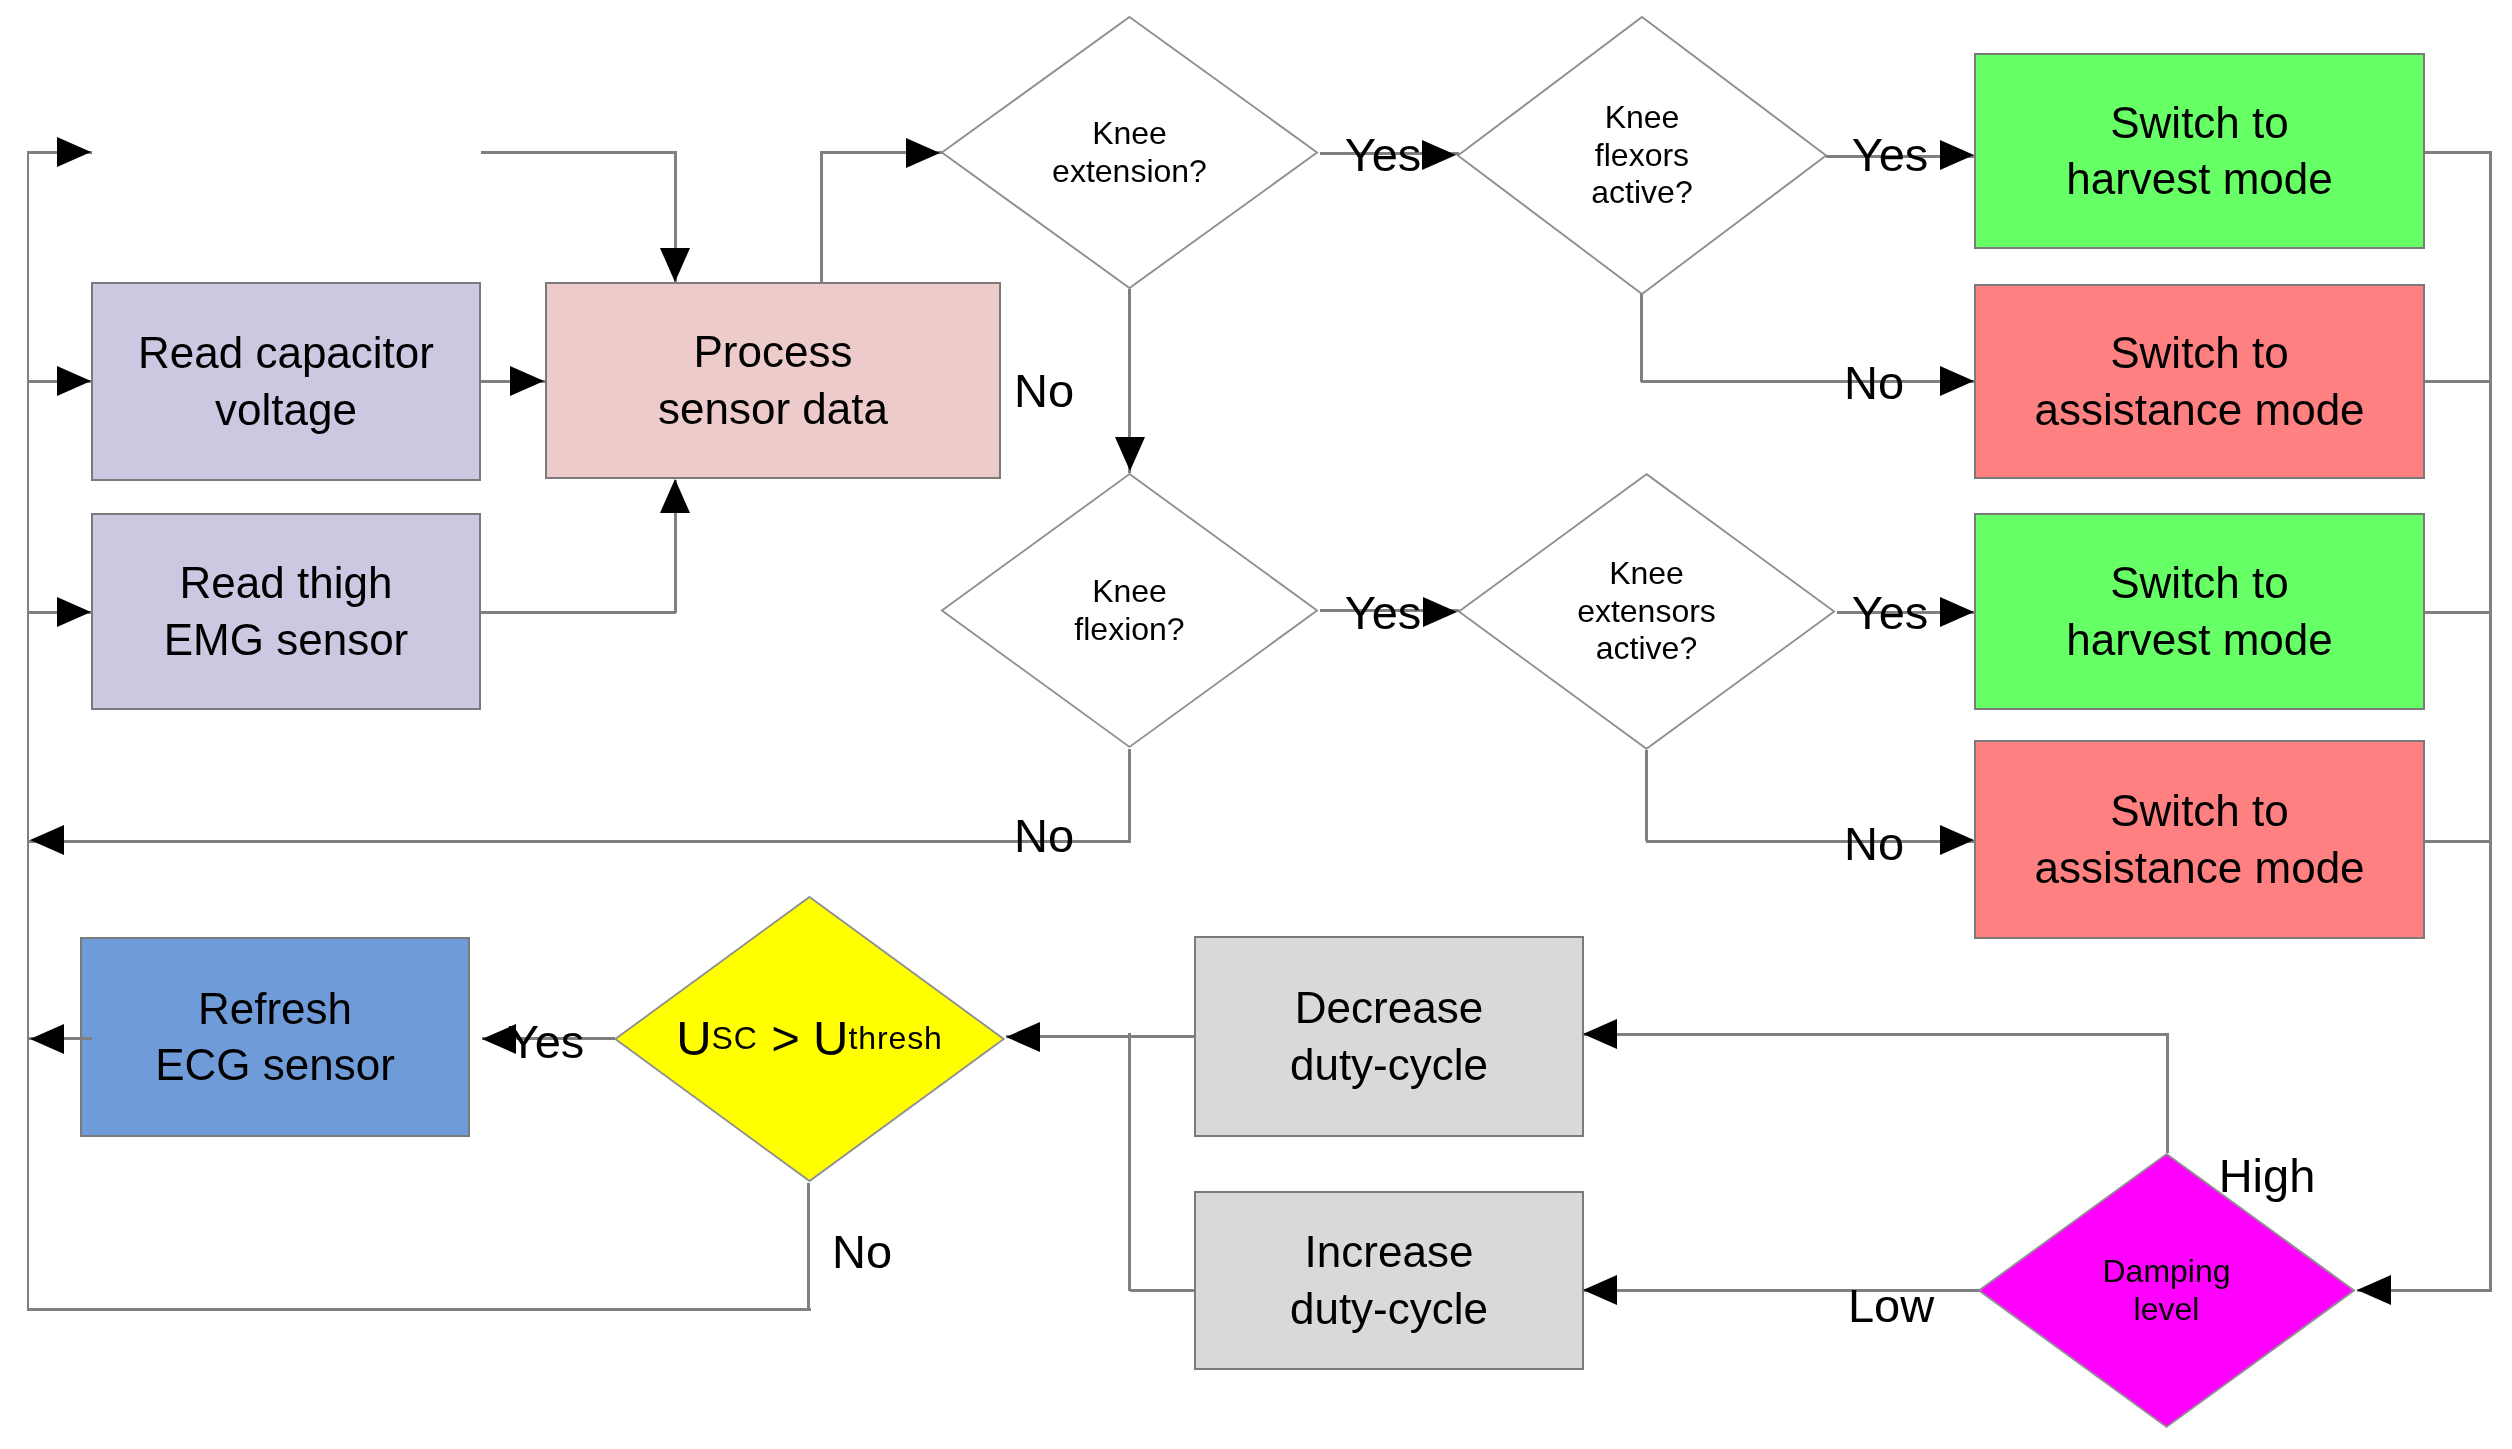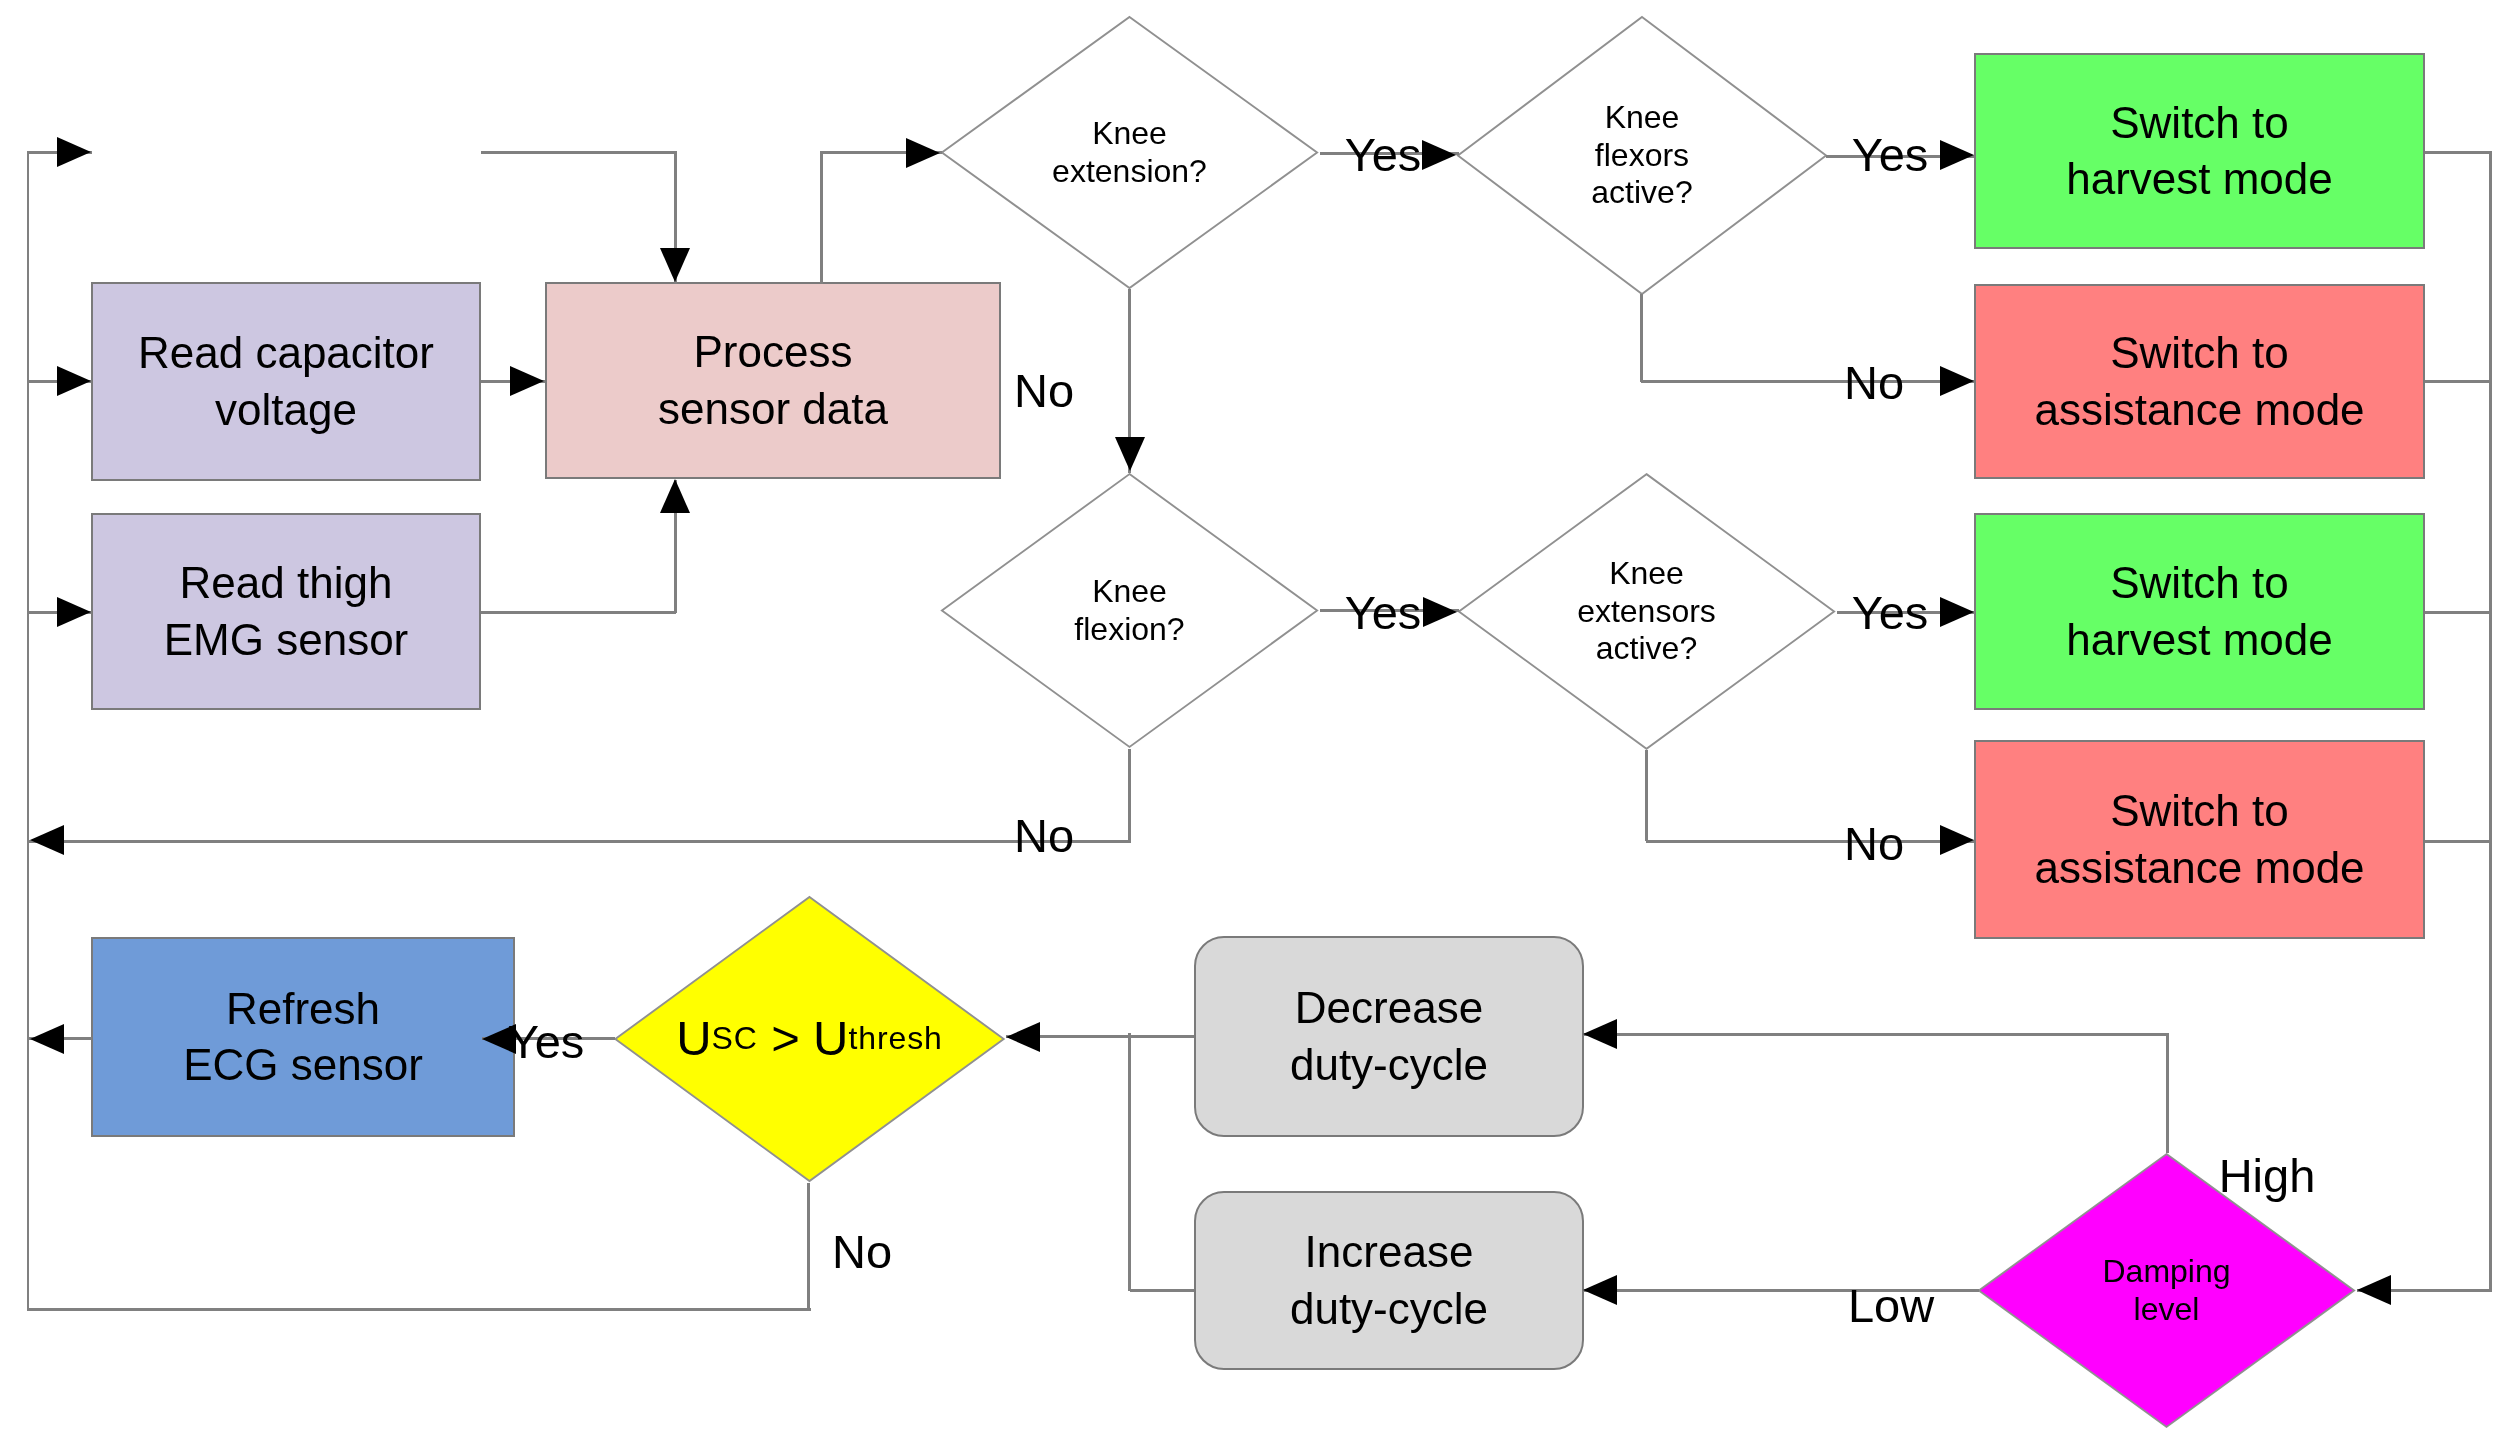--- a/index.html
+++ b/index.html
@@ -16,21 +16,21 @@
     border:2.8px solid var(--box_border,#7a7a7a);
     display:flex;align-items:center;justify-content:center;
     text-align:center;white-space:pre-line;
     font-size:44px;line-height:1.28;
   }
   .b-sensor{background:var(--sensor_box,#cdc7e1);}
   .b-process{background:var(--process_box,#eccbca);}
   .b-harvest{background:var(--harvest_box,#66ff66);}
   .b-assist{background:var(--assistance_box,#ff8080);}
   .b-ecg{background:var(--ecg_box,#6f9bd8);}
-  .b-duty{background:var(--duty_box,#d9d9d9);border-radius:30px;}
+  .b-duty{background:var(--duty_box,#d9d9d9);}
   .diamond{position:absolute;}
   .diamond svg{position:absolute;left:0;top:0;display:block;}
   .diamond polygon{stroke:var(--diamond_border,#909090);stroke-width:2;}
   .p-white{fill:var(--decision_diamond,#ffffff);}
   .p-usc{fill:var(--usc_diamond,#ffff00);}
   .p-damp{fill:var(--damping_diamond,#ff00ff);}
   .dlabel{
     position:absolute;left:0;top:0;right:0;bottom:0;
     display:flex;align-items:center;justify-content:center;
     text-align:center;white-space:pre-line;
@@ -66,21 +66,21 @@
 
   <div class="box b-harvest" style="left:1974px;top:53px;width:451px;height:196px">Switch to
 harvest mode</div>
   <div class="box b-assist" style="left:1974px;top:284px;width:451px;height:195px">Switch to
 assistance mode</div>
   <div class="box b-harvest" style="left:1974px;top:513px;width:451px;height:197px">Switch to
 harvest mode</div>
   <div class="box b-assist" style="left:1974px;top:740px;width:451px;height:199px">Switch to
 assistance mode</div>
 
-  <div class="box b-ecg" style="left:91px;top:937px;width:424px;height:200px">Refresh
+  <div class="box b-ecg" style="left:80px;top:937px;width:390px;height:200px">Refresh
 ECG sensor</div>
   <div class="box b-duty" style="left:1194px;top:936px;width:390px;height:201px">Decrease
 duty-cycle</div>
   <div class="box b-duty" style="left:1194px;top:1191px;width:390px;height:179px">Increase
 duty-cycle</div>
 
   <div class="diamond" style="left:940px;top:15px;width:379px;height:275px">
     <svg width="379" height="275" viewBox="0 0 400 290">
       <polygon class="p-white" points="200,2 398,145 200,288 2,145"></polygon>
     </svg>

